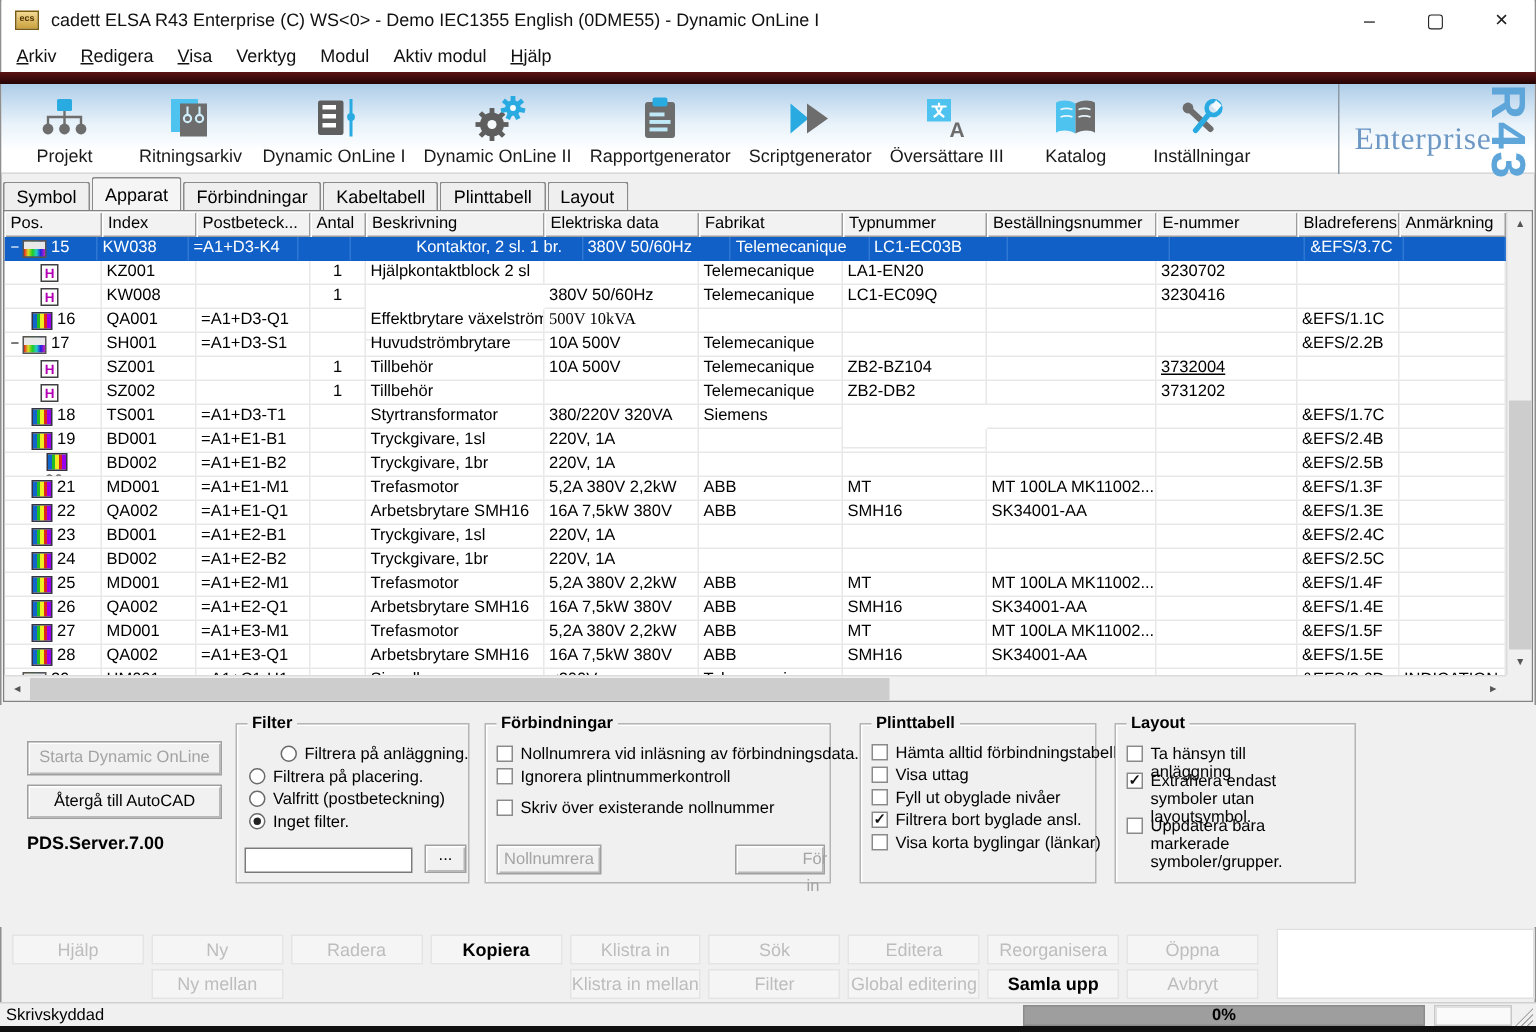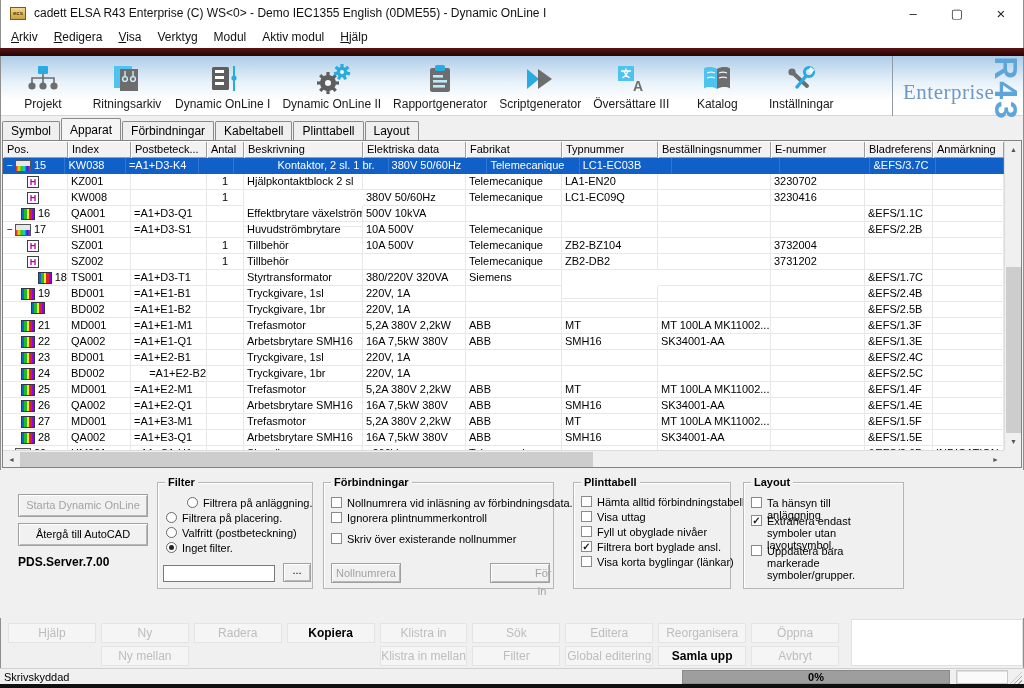--- a/index.html
+++ b/index.html
@@ -322,21 +322,21 @@
         <div class="t-row">
           <div class="t-cell pos-cell" style="width: 65px;">
             <span class="expander"></span>
             <span class="row-icon icon-bar"></span>
             <span>16</span>
           </div>
           <div class="t-cell" style="width: 63px;">QA001</div>
           <div class="t-cell" style="width: 76px;">=A1+D3-Q1</div>
           <div class="t-cell antal" style="width: 37px;"></div>
           <div class="t-cell" style="width: 119px;">Effektbrytare växelström</div>
-          <div class="t-cell" style="width: 103px;">500V 10kVA</div>
+          <div class="t-cell" style="width: 103px; font-family: Liberation Serif, serif;">500V 10kVA</div>
           <div class="t-cell" style="width: 96px;"></div>
           <div class="t-cell" style="width: 96px;"></div>
           <div class="t-cell" style="width: 113px;"></div>
           <div class="t-cell" style="width: 94px;"></div>
           <div class="t-cell" style="width: 68px;">&amp;EFS/1.1C</div>
           <div class="t-cell" style="width: 71px;"></div>
         </div>
         <div class="t-row">
           <div class="t-cell pos-cell" style="width: 65px;">
             <span class="expander">−</span>
@@ -362,21 +362,21 @@
             <span></span>
           </div>
           <div class="t-cell" style="width: 63px;">SZ001</div>
           <div class="t-cell" style="width: 76px;"></div>
           <div class="t-cell antal" style="width: 37px;">1</div>
           <div class="t-cell" style="width: 119px;">Tillbehör</div>
           <div class="t-cell" style="width: 103px;">10A 500V</div>
           <div class="t-cell" style="width: 96px;">Telemecanique</div>
           <div class="t-cell" style="width: 96px;">ZB2-BZ104</div>
           <div class="t-cell" style="width: 113px;"></div>
-          <div class="t-cell" style="width: 94px;">3732004</div>
+          <div class="t-cell" style="width: 94px; text-decoration: underline;">3732004</div>
           <div class="t-cell" style="width: 68px;"></div>
           <div class="t-cell" style="width: 71px;"></div>
         </div>
         <div class="t-row">
           <div class="t-cell pos-cell" style="width: 65px;">
             <span class="expander"></span>
             <span class="row-icon icon-h">H</span>
             <span></span>
           </div>
           <div class="t-cell" style="width: 63px;">SZ002</div>
@@ -385,21 +385,21 @@
           <div class="t-cell" style="width: 119px;">Tillbehör</div>
           <div class="t-cell" style="width: 103px;"></div>
           <div class="t-cell" style="width: 96px;">Telemecanique</div>
           <div class="t-cell" style="width: 96px;">ZB2-DB2</div>
           <div class="t-cell" style="width: 113px;"></div>
           <div class="t-cell" style="width: 94px;">3731202</div>
           <div class="t-cell" style="width: 68px;"></div>
           <div class="t-cell" style="width: 71px;"></div>
         </div>
         <div class="t-row">
-          <div class="t-cell pos-cell" style="width: 65px; justify-content: flex-end;">
+          <div class="t-cell pos-cell" style="width: 65px;">
             <span class="expander"></span>
             <span class="row-icon icon-bar"></span>
             <span>18</span>
           </div>
           <div class="t-cell" style="width: 63px;">TS001</div>
           <div class="t-cell" style="width: 76px;">=A1+D3-T1</div>
           <div class="t-cell antal" style="width: 37px;"></div>
           <div class="t-cell" style="width: 119px;">Styrtransformator</div>
           <div class="t-cell" style="width: 103px;">380/220V 320VA</div>
           <div class="t-cell" style="width: 96px;">Siemens</div>
@@ -499,21 +499,21 @@
           <div class="t-cell" style="width: 68px;">&amp;EFS/2.4C</div>
           <div class="t-cell" style="width: 71px;"></div>
         </div>
         <div class="t-row">
           <div class="t-cell pos-cell" style="width: 65px;">
             <span class="expander"></span>
             <span class="row-icon icon-bar"></span>
             <span>24</span>
           </div>
           <div class="t-cell" style="width: 63px;">BD002</div>
-          <div class="t-cell" style="width: 76px; text-align: right;">=A1+E2-B2</div>
+          <div class="t-cell" style="width: 76px;">=A1+E2-B2</div>
           <div class="t-cell antal" style="width: 37px;"></div>
           <div class="t-cell" style="width: 119px;">Tryckgivare, 1br</div>
           <div class="t-cell" style="width: 103px;">220V, 1A</div>
           <div class="t-cell" style="width: 96px;"></div>
           <div class="t-cell" style="width: 96px;"></div>
           <div class="t-cell" style="width: 113px;"></div>
           <div class="t-cell" style="width: 94px;"></div>
           <div class="t-cell" style="width: 68px;">&amp;EFS/2.5C</div>
           <div class="t-cell" style="width: 71px;"></div>
         </div>

